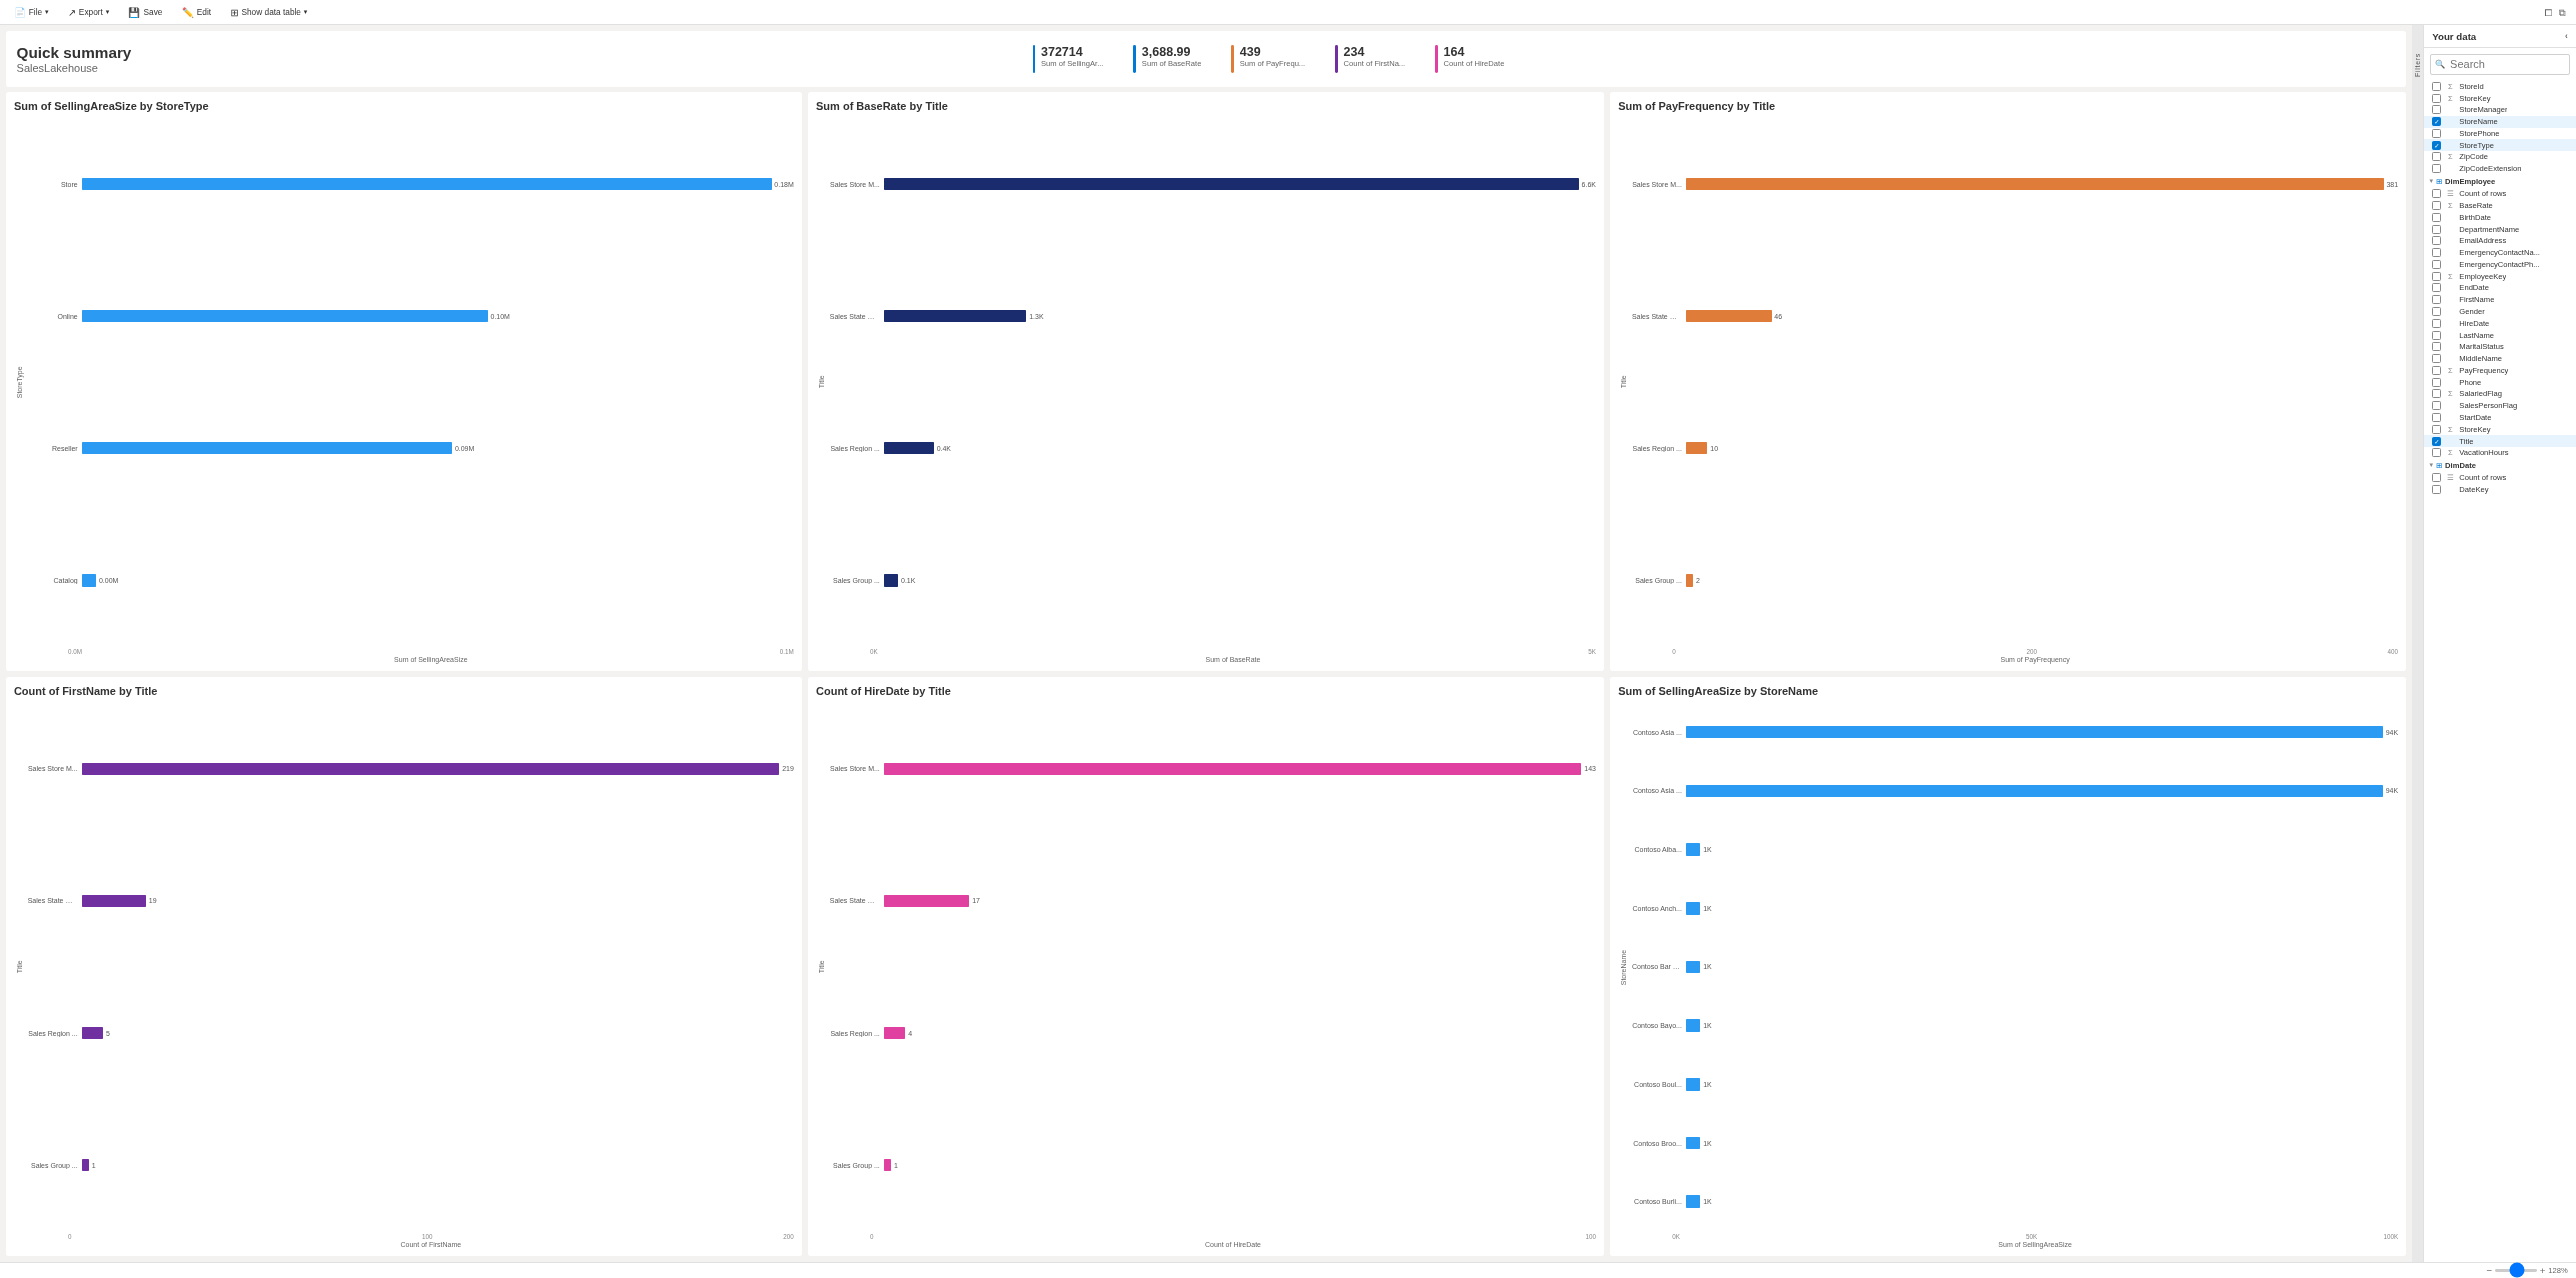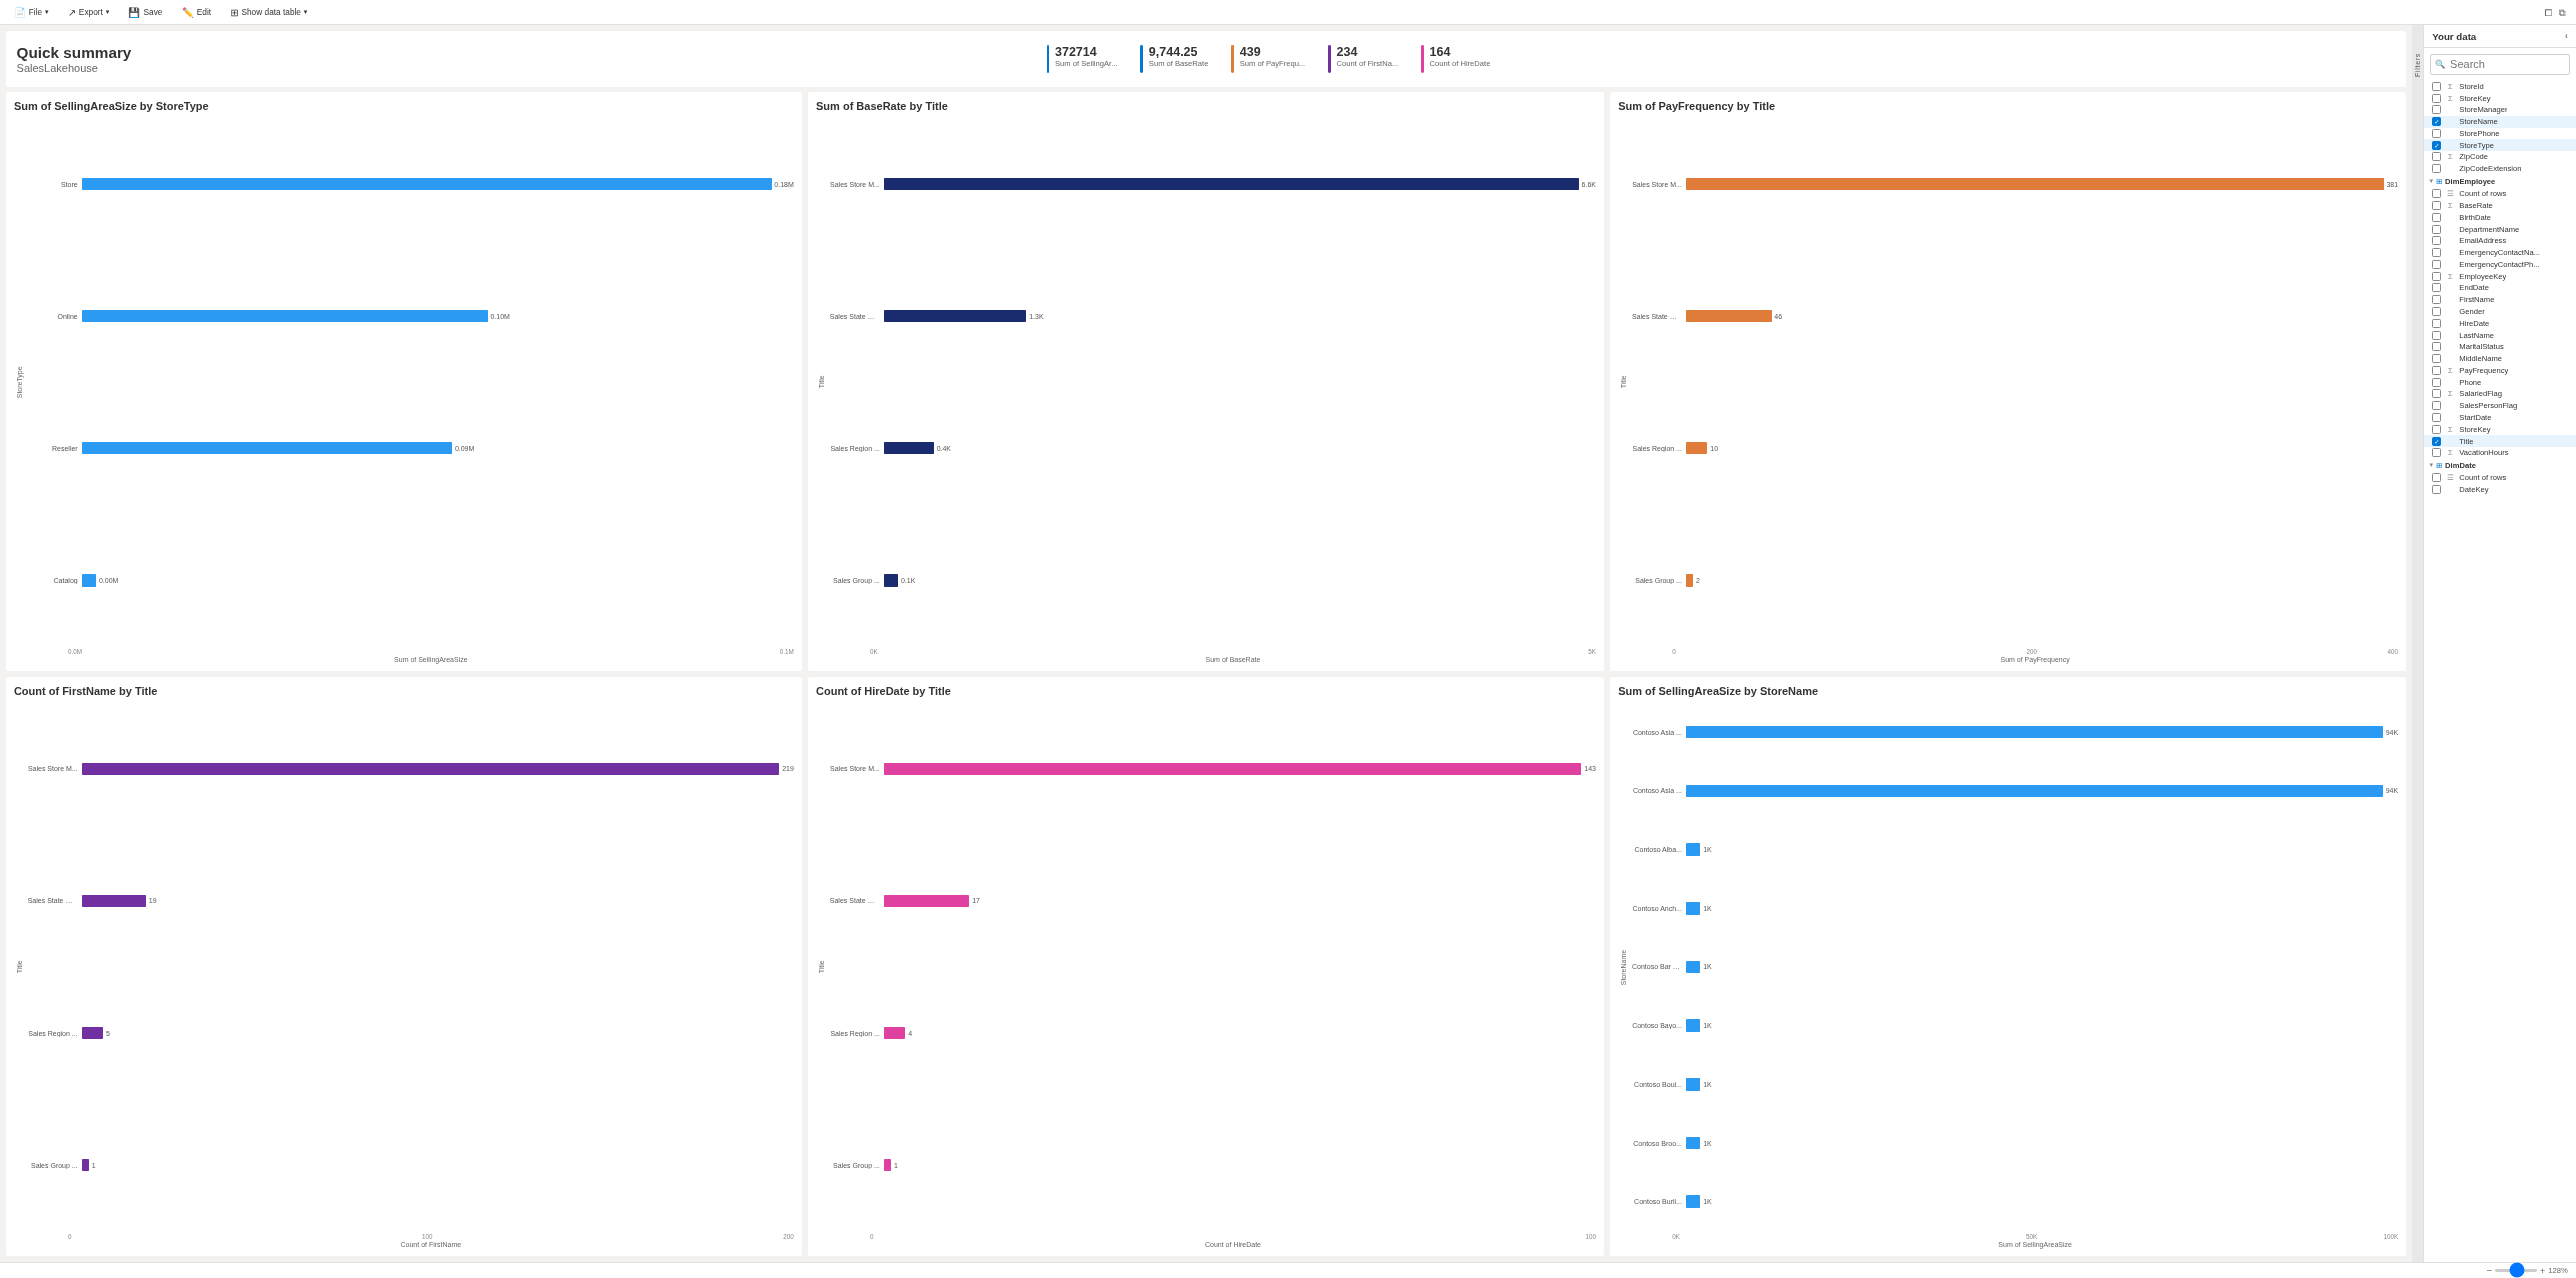--- a/index.html
+++ b/index.html
@@ -19,21 +19,21 @@
     .main-area { display: flex; flex: 1; overflow: hidden; }
 
     
     .content-area { flex: 1; display: flex; flex-direction: column; overflow: hidden; background: #f3f2f1; padding: 5.6px; }
 
     
     .report-header { display: flex; align-items: center; background: #fff; padding: 13px 11px; margin-bottom: 5.6px; border-radius: 2.8px; }
     .report-title-section { min-width: 125px; }
     .report-title { font-size: 15.3px; font-weight: 600; color: #333; }
     .report-subtitle { font-size: 11px; color: #666; }
-    .kpi-bar { display: flex; gap: 23px; flex: 1; justify-content: center; }
+    .kpi-bar { display: flex; gap: 30px; flex: 1; justify-content: center; }
     .kpi-item { display: flex; align-items: flex-start; gap: 5.6px; }
     .kpi-indicator { width: 2.8px; height: 28px; border-radius: 1.4px; }
     .kpi-text .kpi-value { font-size: 12.5px; font-weight: 600; color: #333; }
     .kpi-text .kpi-label { font-size: 7.6px; color: #666; }
 
     
     .charts-grid { display: grid; grid-template-columns: 1fr 1fr 1fr; grid-template-rows: 1fr 1fr; gap: 5.6px; flex: 1; overflow: hidden; }
     .chart-card { background: #fff; border-radius: 2.8px; padding: 8.3px; display: flex; flex-direction: column; overflow: hidden; }
     .chart-title { font-size: 11px; font-weight: 700; margin-bottom: 5.6px; color: #333; }
     .chart-body { flex: 1; display: flex; flex-direction: column; }
@@ -139,21 +139,21 @@
           <div class="kpi-item">
     <div class="kpi-indicator" style="background:#0078d4"></div>
     <div class="kpi-text">
       <div class="kpi-value">372714</div>
       <div class="kpi-label">Sum of SellingAr...</div>
     </div>
   </div>
           <div class="kpi-item">
     <div class="kpi-indicator" style="background:#0078d4"></div>
     <div class="kpi-text">
-      <div class="kpi-value">9,744.25</div>
+      <div class="kpi-value">3,688.99</div>
       <div class="kpi-label">Sum of BaseRate</div>
     </div>
   </div>
           <div class="kpi-item">
     <div class="kpi-indicator" style="background:#e07c39"></div>
     <div class="kpi-text">
       <div class="kpi-value">439</div>
       <div class="kpi-label">Sum of PayFrequ...</div>
     </div>
   </div>

